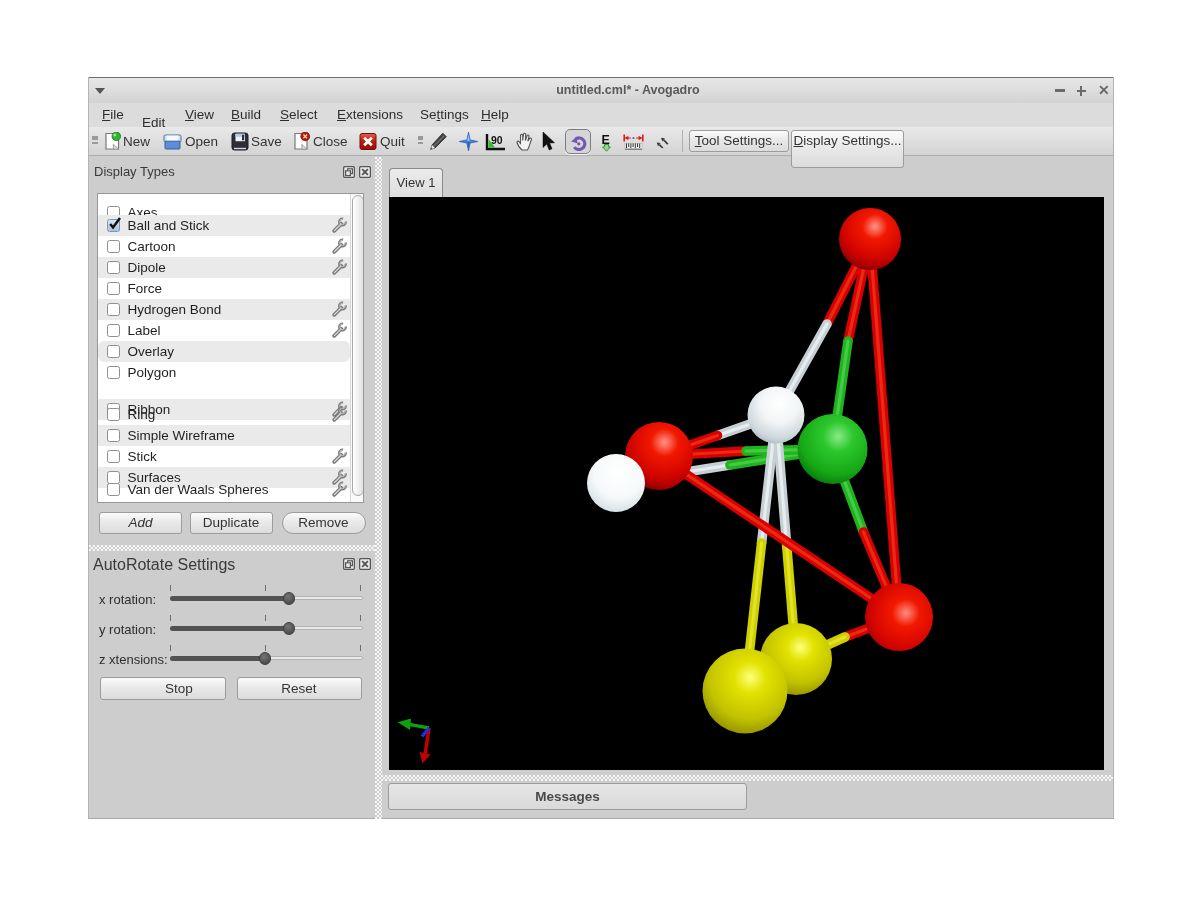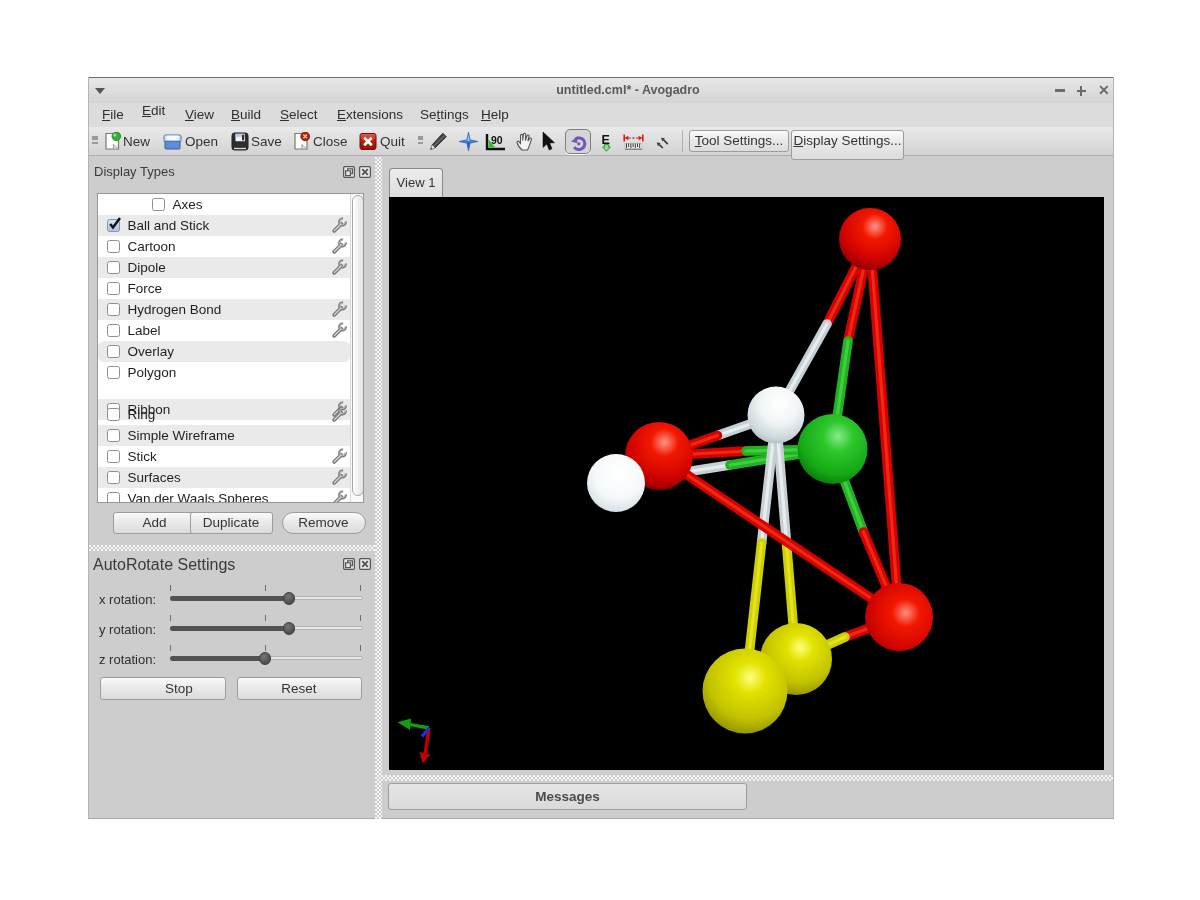--- a/index.html
+++ b/index.html
@@ -30,21 +30,21 @@
   <div class="abs" style="left:6px; top:10.5px; width:0; height:0; border-left:5px solid transparent; border-right:5px solid transparent; border-top:6px solid #555;"></div>
   <div class="abs" style="left:0; top:6px; width:982px; height:16px; text-align:center; font-size:12.5px; font-weight:bold; color:#595959;margin-left:48px;">untitled.cml* - Avogadro</div>
 
   <div class="abs" style="left:966px; top:12px; width:10px; height:2.5px; background:#6b6b6b;"></div>
   <div class="abs" style="left:987.5px; top:12.5px; width:9px; height:2.5px; background:#6b6b6b;"></div>
   <div class="abs" style="left:990.5px; top:9px; width:2.5px; height:9.5px; background:#6b6b6b;"></div>
   <div class="abs" style="left:1009px; top:8px; width:11px; height:11px; font-size:14px; font-weight:bold; color:#6b6b6b; line-height:11px;">✕</div>
 
   <div class="abs" id="menubar" style="left:0; top:26px; width:1024px; height:24px; background:#dcdcdc; font-size:13.5px; color:#2e2e2e;">
     <span class="abs" style="left:13px; top:4px;"><u>F</u>ile</span>
-    <span class="abs" style="left:53px; top:0;"><u>E</u>dit</span>
+    <span class="abs" style="left:53px; top:12px;"><u>E</u>dit</span>
     <span class="abs" style="left:96px; top:4px;"><u>V</u>iew</span>
     <span class="abs" style="left:142px; top:4px;"><u>B</u>uild</span>
     <span class="abs" style="left:191px; top:4px;"><u>S</u>elect</span>
     <span class="abs" style="left:248px; top:4px;"><u>E</u>xtensions</span>
     <span class="abs" style="left:331px; top:4px;">Se<u>t</u>tings</span>
     <span class="abs" style="left:392px; top:4px;"><u>H</u>elp</span>
   </div>
 
   <div class="abs" id="toolbar" style="left:0; top:50px; width:1024px; height:29px; background:linear-gradient(#e9e9e9,#d3d3d3); border-bottom:1px solid #adadad; font-size:13.5px; color:#333;">
 
@@ -154,38 +154,38 @@
     <svg class="abs" style="left:565px; top:6px;" width="16" height="17" viewBox="0 0 16 17">
       <path d="M5.3 11.6 L8.8 15" stroke="#3a3a3a" stroke-width="1.7"></path>
       <path d="M2.7 9.5 L6.56 10.06 L4.04 13.14 Z" fill="#3a3a3a"></path>
       <path d="M9.6 6.9 L13.8 11.2" stroke="#3a3a3a" stroke-width="1.7"></path>
       <path d="M7 4.8 L10.86 5.36 L8.34 8.44 Z" fill="#3a3a3a"></path>
     </svg>
 
     <div class="abs" style="left:593px; top:3px; width:1px; height:22px; background:#b0b0b0;"></div>
 
     <div class="btn" style="left:600px; top:3px; width:100px; height:22px; line-height:20px;"><u>T</u>ool Settings...</div>
-    <div class="btn" style="left:702px; top:3px; width:113px; height:30px; line-height:20px;"><u>D</u>isplay Settings...</div>
+    <div class="btn" style="left:702px; top:3px; width:113px; height:38px; line-height:20px;"><u>D</u>isplay Settings...</div>
   </div>
 
   <div class="abs" id="leftdock" style="left:0; top:80px; width:286px; height:662px;">
 
     <div class="abs" style="left:5px; top:7px; font-size:13px; color:#3a3a3a;">Display Types</div>
     <svg class="abs" style="left:254px; top:9px;" width="12" height="12" viewBox="0 0 12 12">
       <rect x="0.6" y="0.6" width="10.8" height="10.8" rx="1.5" fill="#e8e8e8" stroke="#575757" stroke-width="1.3"></rect>
       <rect x="4.6" y="2.8" width="4.8" height="4.8" fill="none" stroke="#575757" stroke-width="1.2"></rect>
       <rect x="2.6" y="4.8" width="4.8" height="4.8" fill="#e8e8e8" stroke="#575757" stroke-width="1.2"></rect>
     </svg>
     <svg class="abs" style="left:270px; top:9px;" width="12" height="12" viewBox="0 0 12 12">
       <rect x="0.6" y="0.6" width="10.8" height="10.8" rx="1.5" fill="#e8e8e8" stroke="#575757" stroke-width="1.3"></rect>
       <path d="M3.2 3.2 L8.8 8.8 M8.8 3.2 L3.2 8.8" stroke="#575757" stroke-width="1.9"></path>
     </svg>
 
     <div class="abs" id="dlist" style="left:7.5px; top:36px; width:267px; height:310px; background:#ffffff; border:1px solid #979797; overflow:hidden; font-size:13.5px; color:#1f1f1f;">
-      <div class="abs row" style="top:0px;margin-left:45px;">
+      <div class="abs row" style="top:8px;">
           <span class="cb"></span>
           <span class="lbl">Axes</span>
         </div>
       <div class="abs row alt" style="top:21px;">
           <span class="cbc">
             <svg width="16" height="16" viewBox="0 0 16 16" style="position:absolute;left:-1px;top:-3.5px;">
               <path d="M3.2 8 L6 11.5 L13 2" fill="none" stroke="#111111" stroke-width="2.5"></path>
             </svg>
           </span>
           <span class="lbl">Ball and Stick</span>
@@ -285,36 +285,36 @@
       <div class="abs row alt" style="top:273px;">
           <span class="cb"></span>
           <span class="lbl">Surfaces</span>
           <span class="wr"><svg width="17" height="17" viewBox="0 0 17 17">
               <path d="M3.2 13.8 L10.2 6.8" stroke="#787878" stroke-width="3.8" stroke-linecap="round"></path>
               <path d="M12.07 1.75 A3.3 3.3 0 1 0 14.75 4.43" fill="none" stroke="#787878" stroke-width="2.3"></path>
               <path d="M3.5 13.5 L10 7" stroke="#d4d4d4" stroke-width="1.4" stroke-linecap="round"></path>
               <path d="M11.9 2.1 A2.8 2.8 0 1 0 14.3 4.5" fill="none" stroke="#c8c8c8" stroke-width="0.9"></path>
             </svg></span>
         </div>
-      <div class="abs row" style="top:294px;">
+      <div class="abs row" style="top:285px;">
           <span class="cb"></span>
           <span class="lbl">Van der Waals Spheres</span>
           <span class="wr"><svg width="17" height="17" viewBox="0 0 17 17">
               <path d="M3.2 13.8 L10.2 6.8" stroke="#787878" stroke-width="3.8" stroke-linecap="round"></path>
               <path d="M12.07 1.75 A3.3 3.3 0 1 0 14.75 4.43" fill="none" stroke="#787878" stroke-width="2.3"></path>
               <path d="M3.5 13.5 L10 7" stroke="#d4d4d4" stroke-width="1.4" stroke-linecap="round"></path>
               <path d="M11.9 2.1 A2.8 2.8 0 1 0 14.3 4.5" fill="none" stroke="#c8c8c8" stroke-width="0.9"></path>
             </svg></span>
         </div>
 
       <div class="abs" style="left:252px; top:0; width:16px; height:310px; background:#fafafa; border-left:1px solid #d8d8d8;"></div>
       <div class="abs" style="left:254px; top:1px; width:12px; height:301px; border:1px solid #a8a8a8; border-radius:6px; background:linear-gradient(90deg,#ffffff,#e2e2e2);"></div>
     </div>
 
-    <div class="btn" style="left:24px; top:355px; width:83px; height:22px; line-height:20px; font-size:13.5px;">Add</div>
+    <div class="btn" style="left:10px; top:355px; width:83px; height:22px; line-height:20px; font-size:13.5px;font-style:italic;">Add</div>
     <div class="btn" style="left:100.5px; top:355px; width:83px; height:22px; line-height:20px; font-size:13.5px;">Duplicate</div>
     <div class="btn" style="left:192.5px; top:355px; width:84px; height:22px; line-height:20px; font-size:13.5px;border-radius:11px;">Remove</div>
 
     <div class="abs hatchH" style="left:0; top:388px; width:286px; height:6px;"></div>
 
     <div class="abs" style="left:4px; top:399px; font-size:16px; color:#3a3a3a;">AutoRotate Settings</div>
     <svg class="abs" style="left:254px; top:401px;" width="12" height="12" viewBox="0 0 12 12">
       <rect x="0.6" y="0.6" width="10.8" height="10.8" rx="1.5" fill="#e8e8e8" stroke="#575757" stroke-width="1.3"></rect>
       <rect x="4.6" y="2.8" width="4.8" height="4.8" fill="none" stroke="#575757" stroke-width="1.2"></rect>
       <rect x="2.6" y="4.8" width="4.8" height="4.8" fill="#e8e8e8" stroke="#575757" stroke-width="1.2"></rect>
@@ -332,21 +332,21 @@
       <div class="abs groove" style="left:80.5px; top:438.5px;"></div>
       <div class="abs fill" style="left:80.5px; top:438.7px; width:120px;"></div>
       <div class="abs knob" style="left:193.7px; top:435.2px;"></div>
       <div class="abs" style="left:10px; top:465px;">y rotation:</div>
       <div class="abs tick" style="left:80.5px; top:458px;"></div>
         <div class="abs tick" style="left:175.5px; top:458px;"></div>
         <div class="abs tick" style="left:270.5px; top:458px;"></div>
       <div class="abs groove" style="left:80.5px; top:468.5px;"></div>
       <div class="abs fill" style="left:80.5px; top:468.7px; width:120px;"></div>
       <div class="abs knob" style="left:193.7px; top:465.2px;"></div>
-      <div class="abs" style="left:10px; top:495px;">z rotation:</div>
+      <div class="abs" style="left:10px; top:495px;">z xtensions:</div>
       <div class="abs tick" style="left:80.5px; top:488px;"></div>
         <div class="abs tick" style="left:175.5px; top:488px;"></div>
         <div class="abs tick" style="left:270.5px; top:488px;"></div>
       <div class="abs groove" style="left:80.5px; top:498.5px;"></div>
       <div class="abs fill" style="left:80.5px; top:498.7px; width:96px;"></div>
       <div class="abs knob" style="left:169.7px; top:495.2px;"></div>
     </div>
 
     <div class="btn" style="left:11px; top:520px; width:126px; height:23px; line-height:21px; font-size:13.5px;padding-left:32px;">Stop</div>
     <div class="btn" style="left:147.5px; top:520px; width:125px; height:23px; line-height:21px; font-size:13.5px;">Reset</div>

